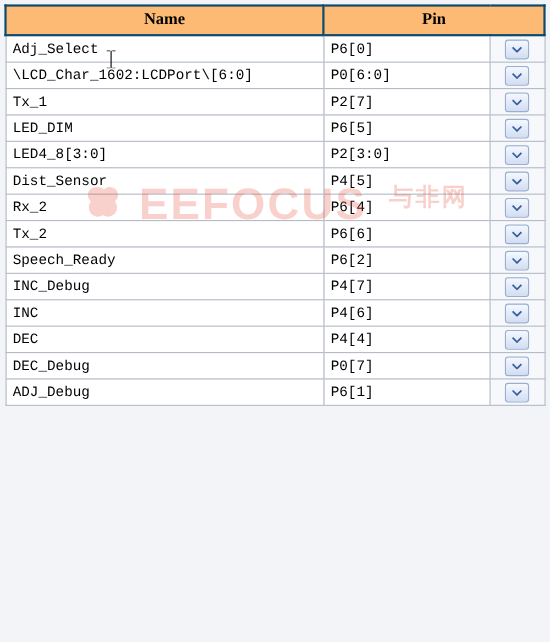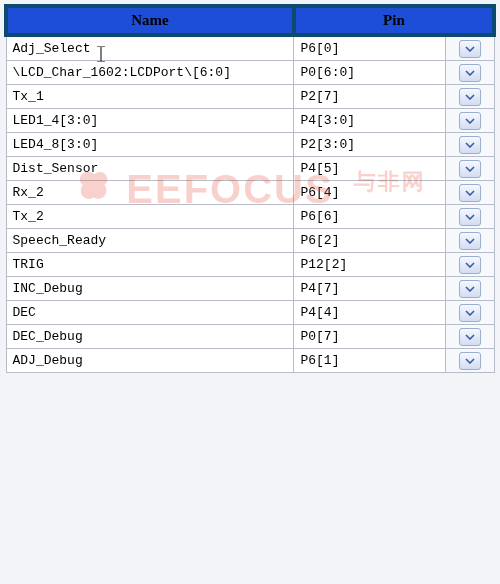--- a/index.html
+++ b/index.html
@@ -42,22 +42,22 @@
   }
   col.name-col { width: 59%; }
   col.pin-col  { width: 31%; }
   col.btn-col  { width: 10%; }
   th {
     font-family: "Times New Roman", serif;
     font-weight: bold;
     font-size: 15px;
     text-align: center;
     padding: 4px 2px;
-    background: #1d4ed8;
-    border: 4px solid #0c4a6e;
+    background: #fdba74;
+    border: 2px solid #0c4a6e;
   }
   td {
     border: 1px solid #b5bcc7;
     padding: 4px 6px;
     background: #ffffff;
     white-space: nowrap;
     overflow: hidden;
     text-overflow: ellipsis;
     margin-left: 20px;
   }
@@ -143,22 +143,22 @@
         <td>P2[7]</td>
         <td class="btn-cell"><span class="dd-btn">
             <span>
               <svg width="10" height="6" viewBox="0 0 10 6">
                 <path d="M1 1 L5 5 L9 1" fill="none" stroke="#3a5f9f" stroke-width="1.6"></path>
               </svg>
             </span>
           </span></td>
       </tr>
       <tr>
-        <td>LED1_4[3:0]</td>
-        <td>P4[3:0]</td>
+        <td>LED_DIM</td>
+        <td>P6[5]</td>
         <td class="btn-cell"><span class="dd-btn">
             <span>
               <svg width="10" height="6" viewBox="0 0 10 6">
                 <path d="M1 1 L5 5 L9 1" fill="none" stroke="#3a5f9f" stroke-width="1.6"></path>
               </svg>
             </span>
           </span></td>
       </tr>
       <tr>
         <td>LED4_8[3:0]</td>
@@ -209,42 +209,42 @@
         <td>P6[2]</td>
         <td class="btn-cell"><span class="dd-btn">
             <span>
               <svg width="10" height="6" viewBox="0 0 10 6">
                 <path d="M1 1 L5 5 L9 1" fill="none" stroke="#3a5f9f" stroke-width="1.6"></path>
               </svg>
             </span>
           </span></td>
       </tr>
       <tr>
-        <td>TRIG</td>
-        <td>P12[2]</td>
-        <td class="btn-cell"><span class="dd-btn">
-            <span>
-              <svg width="10" height="6" viewBox="0 0 10 6">
-                <path d="M1 1 L5 5 L9 1" fill="none" stroke="#3a5f9f" stroke-width="1.6"></path>
-              </svg>
-            </span>
-          </span></td>
-      </tr>
-      <tr>
         <td>INC_Debug</td>
         <td>P4[7]</td>
         <td class="btn-cell"><span class="dd-btn">
             <span>
               <svg width="10" height="6" viewBox="0 0 10 6">
                 <path d="M1 1 L5 5 L9 1" fill="none" stroke="#3a5f9f" stroke-width="1.6"></path>
               </svg>
             </span>
           </span></td>
       </tr>
       <tr>
+        <td>INC</td>
+        <td>P4[6]</td>
+        <td class="btn-cell"><span class="dd-btn">
+            <span>
+              <svg width="10" height="6" viewBox="0 0 10 6">
+                <path d="M1 1 L5 5 L9 1" fill="none" stroke="#3a5f9f" stroke-width="1.6"></path>
+              </svg>
+            </span>
+          </span></td>
+      </tr>
+      <tr>
         <td>DEC</td>
         <td>P4[4]</td>
         <td class="btn-cell"><span class="dd-btn">
             <span>
               <svg width="10" height="6" viewBox="0 0 10 6">
                 <path d="M1 1 L5 5 L9 1" fill="none" stroke="#3a5f9f" stroke-width="1.6"></path>
               </svg>
             </span>
           </span></td>
       </tr>

